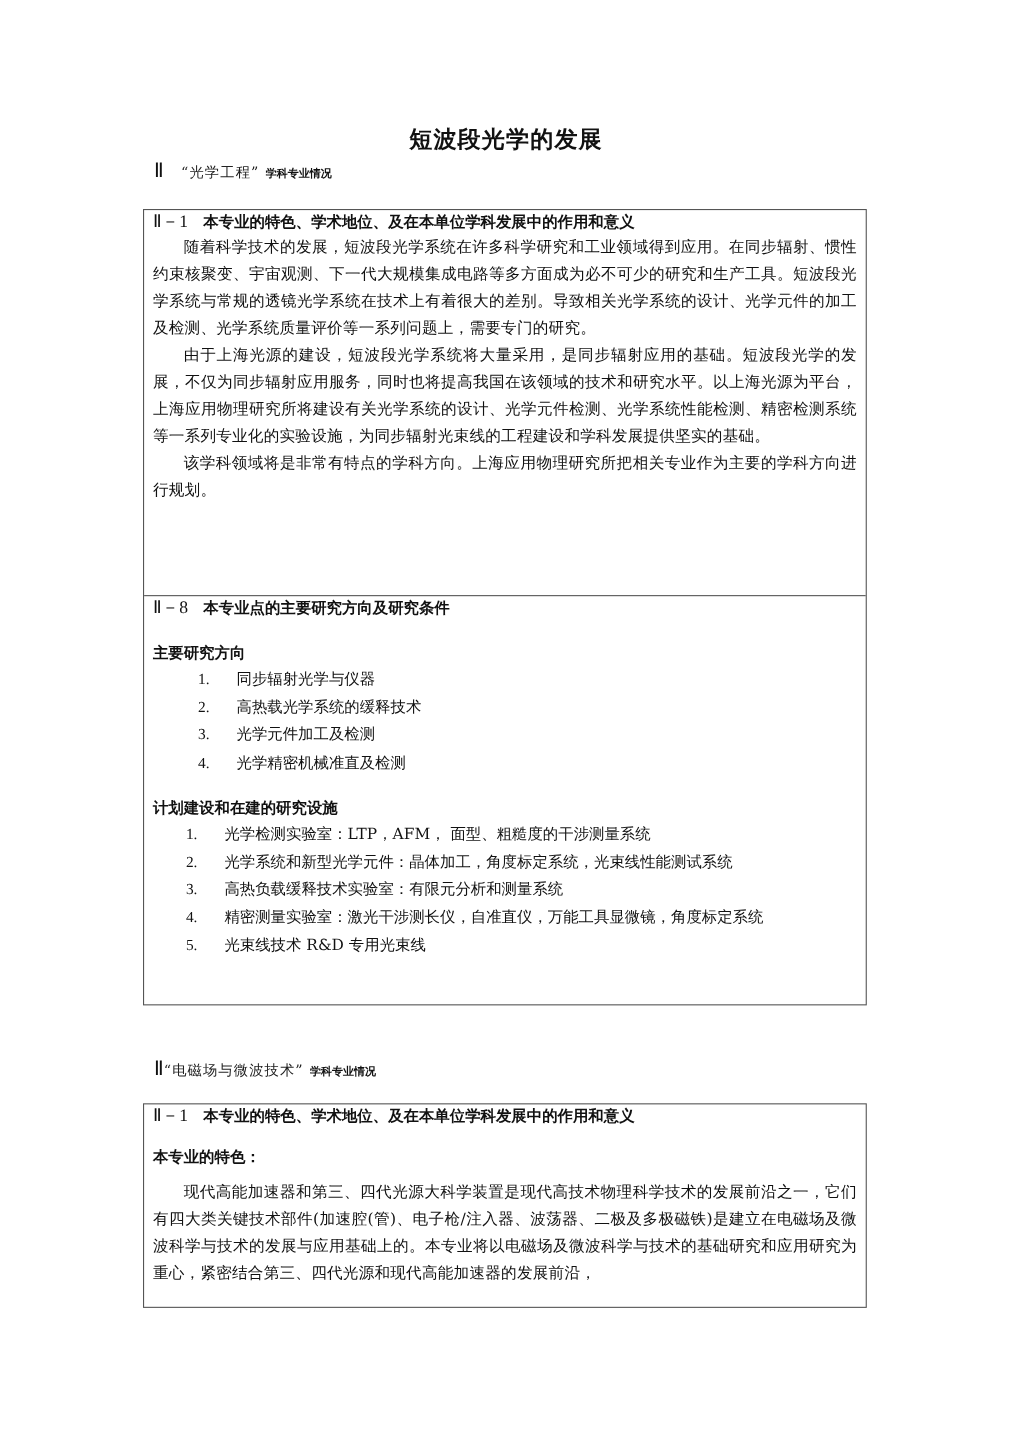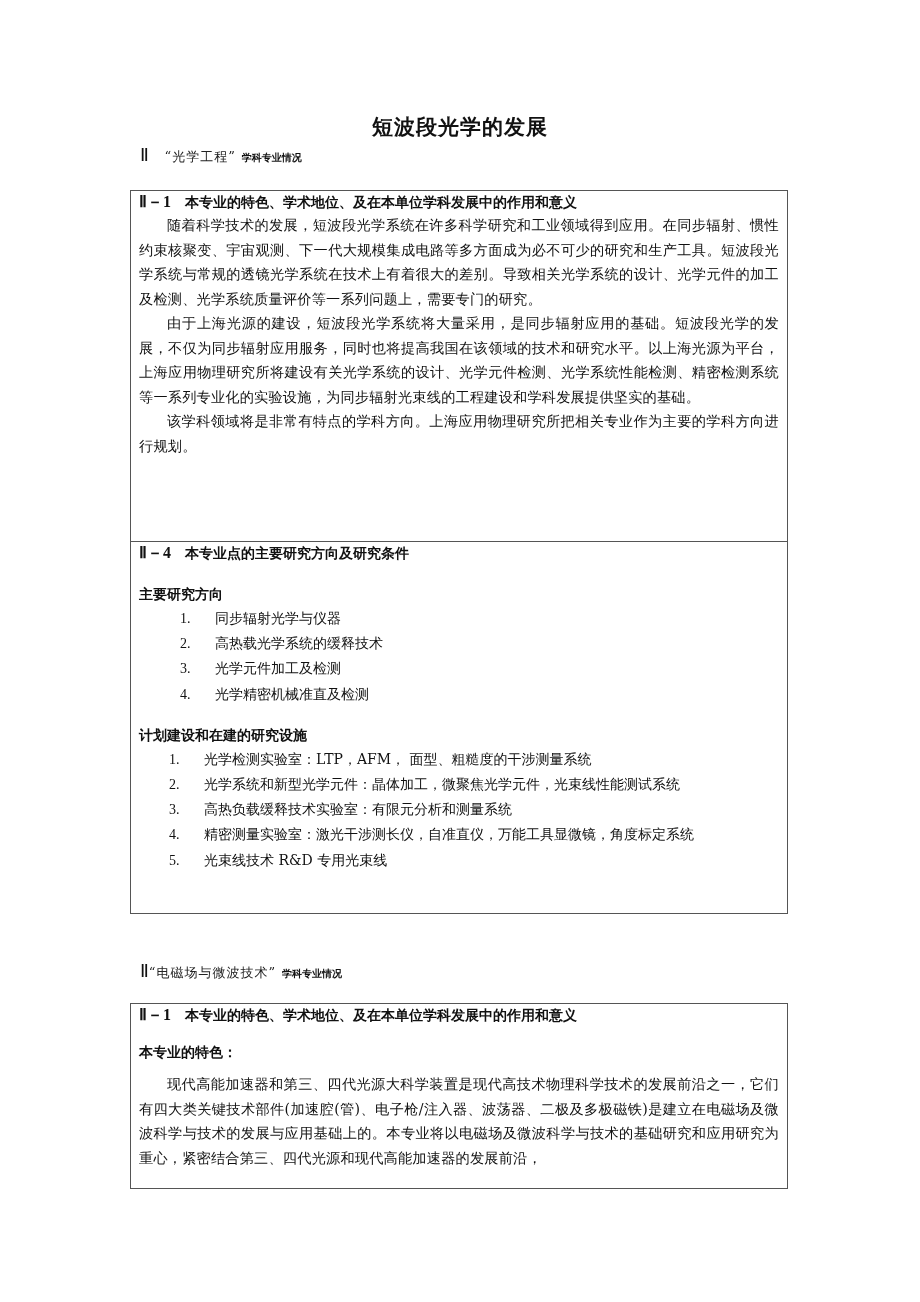--- a/index.html
+++ b/index.html
@@ -10,21 +10,21 @@
                font-size:21px; letter-spacing:1px; }
   .sec-heading { position:absolute; left:140px; font-size:18px; white-space:nowrap; }
   .sec-heading .roman { font-family:"Liberation Serif",serif; font-size:18px; }
   .sec-heading .quoted { font-family:"DejaVu Serif",serif; font-size:13px; color:#222; letter-spacing:1px; }
   .sec-heading .suffix { font-family:"DejaVu Sans","Liberation Sans",sans-serif; font-weight:bold; font-size:10px; }
   .box { position:absolute; left:130px; width:658px; border:1px solid #555; box-sizing:border-box; }
   .box-row { border-bottom:1px solid #555; padding:0 8px; }
   .box-row:last-child { border-bottom:none; }
   .row-head { font-family:"DejaVu Sans","Liberation Sans",sans-serif; font-weight:bold;
               font-size:14px; height:22px; line-height:22px; white-space:nowrap; }
-  .row-head .rn { font-family:"Liberation Serif",serif; font-weight:bold; font-size:16px; margin-right:14px; }
+  .row-head .rn { font-family:"Liberation Serif",serif; font-weight:normal; font-size:16px; margin-right:14px; }
   p.body { margin:0; font-size:14.2px; line-height:24.5px; text-indent:28px; text-align:justify; letter-spacing:0.2px; }
   .subhead { font-family:"DejaVu Sans","Liberation Sans",sans-serif; font-weight:bold; font-size:14px; line-height:24px; }
   ol.list { list-style:none; margin:0; padding:0; }
   ol.list li { font-size:14px; line-height:24.2px; white-space:nowrap; }
   ol.list .num { display:inline-block; font-family:"Liberation Serif",serif; }
   .dirs li { padding-left:41px; }
   .dirs .num { width:35px; }
   .facs li { padding-left:30px; }
   .facs .num { width:35px; }
 </style>
@@ -43,35 +43,35 @@
   <div class="box-row" style="height:350px;">
     <div class="row-head">
       <span class="rn">Ⅱ－1</span><span>本专业的特色、学术地位、及在本单位学科发展中的作用和意义</span>
     </div>
     <p class="body">随着科学技术的发展，短波段光学系统在许多科学研究和工业领域得到应用。在同步辐射、惯性约束核聚变、宇宙观测、下一代大规模集成电路等多方面成为必不可少的研究和生产工具。短波段光学系统与常规的透镜光学系统在技术上有着很大的差别。导致相关光学系统的设计、光学元件的加工及检测、光学系统质量评价等一系列问题上，需要专门的研究。</p>
     <p class="body">由于上海光源的建设，短波段光学系统将大量采用，是同步辐射应用的基础。短波段光学的发展，不仅为同步辐射应用服务，同时也将提高我国在该领域的技术和研究水平。以上海光源为平台，上海应用物理研究所将建设有关光学系统的设计、光学元件检测、光学系统性能检测、精密检测系统等一系列专业化的实验设施，为同步辐射光束线的工程建设和学科发展提供坚实的基础。</p>
     <p class="body">该学科领域将是非常有特点的学科方向。上海应用物理研究所把相关专业作为主要的学科方向进行规划。</p>
   </div>
   <div class="box-row" style="height:372px;">
     <div class="row-head">
-      <span class="rn">Ⅱ－4</span><span>本专业点的主要研究方向及研究条件</span>
+      <span class="rn">Ⅱ－8</span><span>本专业点的主要研究方向及研究条件</span>
     </div>
     <div style="height:18px;"></div>
     <div class="subhead">主要研究方向</div>
     <ol class="list dirs">
       <li><span class="num">1.</span><span>同步辐射光学与仪器</span></li>
       <li><span class="num">2.</span><span>高热载光学系统的缓释技术</span></li>
       <li><span class="num">3.</span><span>光学元件加工及检测</span></li>
       <li><span class="num">4.</span><span>光学精密机械准直及检测</span></li>
     </ol>
     <div style="height:16px;"></div>
     <div class="subhead">计划建设和在建的研究设施</div>
     <ol class="list facs">
       <li><span class="num">1.</span><span>光学检测实验室：LTP，AFM， 面型、粗糙度的干涉测量系统</span></li>
-      <li><span class="num">2.</span><span>光学系统和新型光学元件：晶体加工，微聚焦光学元件，光束线性能测试系统</span></li>
+      <li><span class="num">2.</span><span>光学系统和新型光学元件：晶体加工，角度标定系统，光束线性能测试系统</span></li>
       <li><span class="num">3.</span><span>高热负载缓释技术实验室：有限元分析和测量系统</span></li>
       <li><span class="num">4.</span><span>精密测量实验室：激光干涉测长仪，自准直仪，万能工具显微镜，角度标定系统</span></li>
       <li><span class="num">5.</span><span>光束线技术 R&amp;D 专用光束线</span></li>
     </ol>
   </div>
 </div>
 
 <div class="sec-heading" style="top:960px;">
   <span class="roman">Ⅱ</span><span class="quoted">“电磁场与微波技术”</span>
   <span class="suffix">学科专业情况</span>

